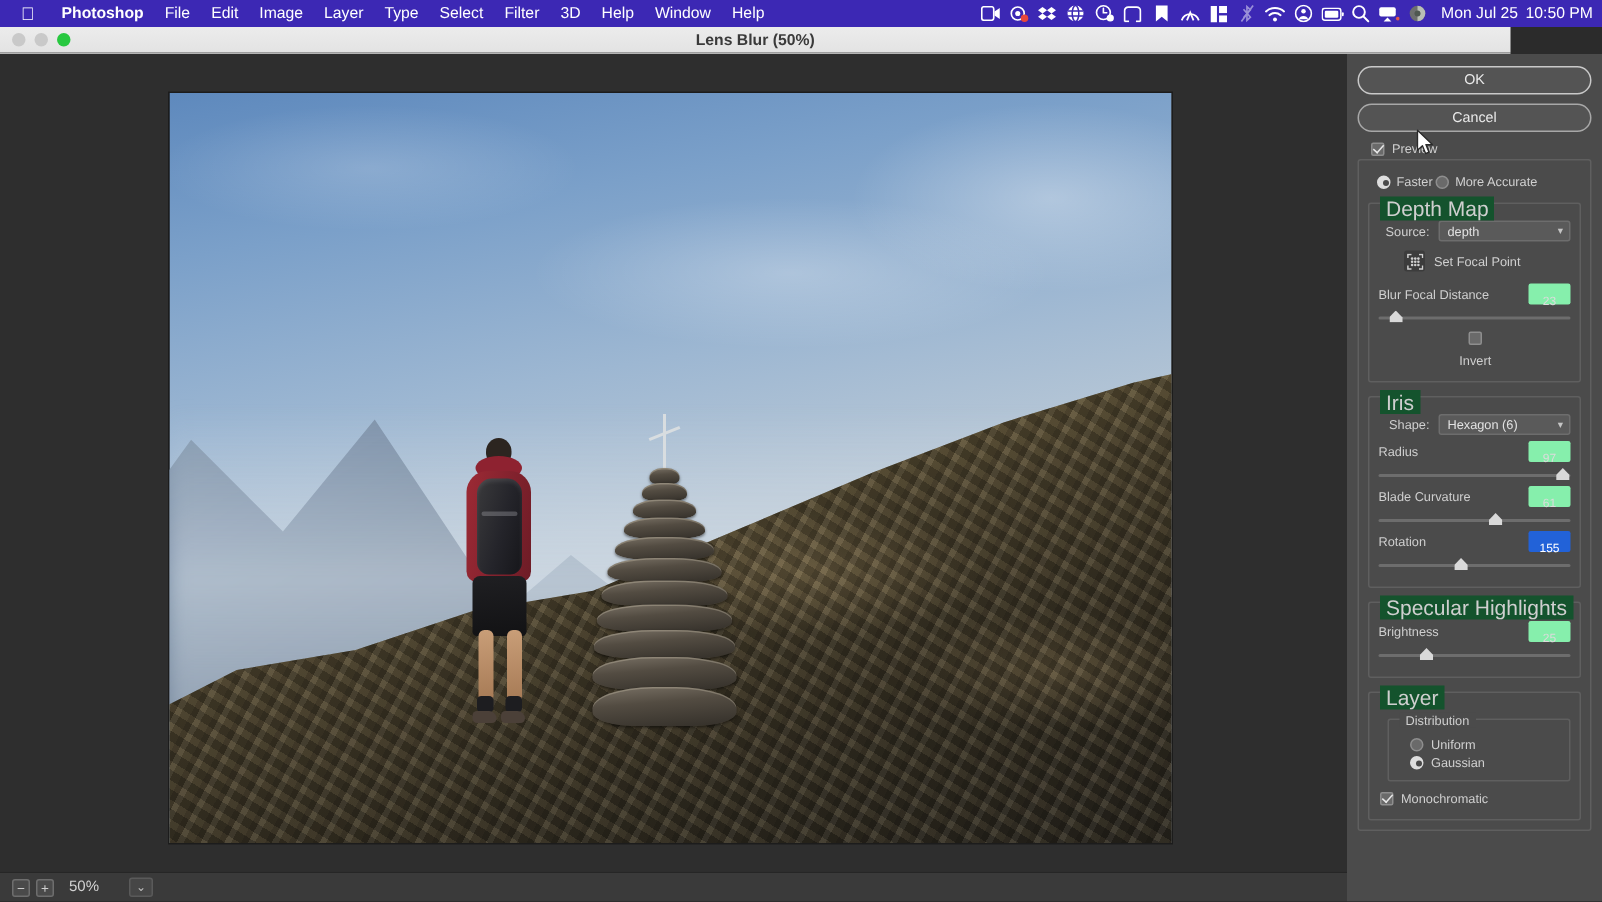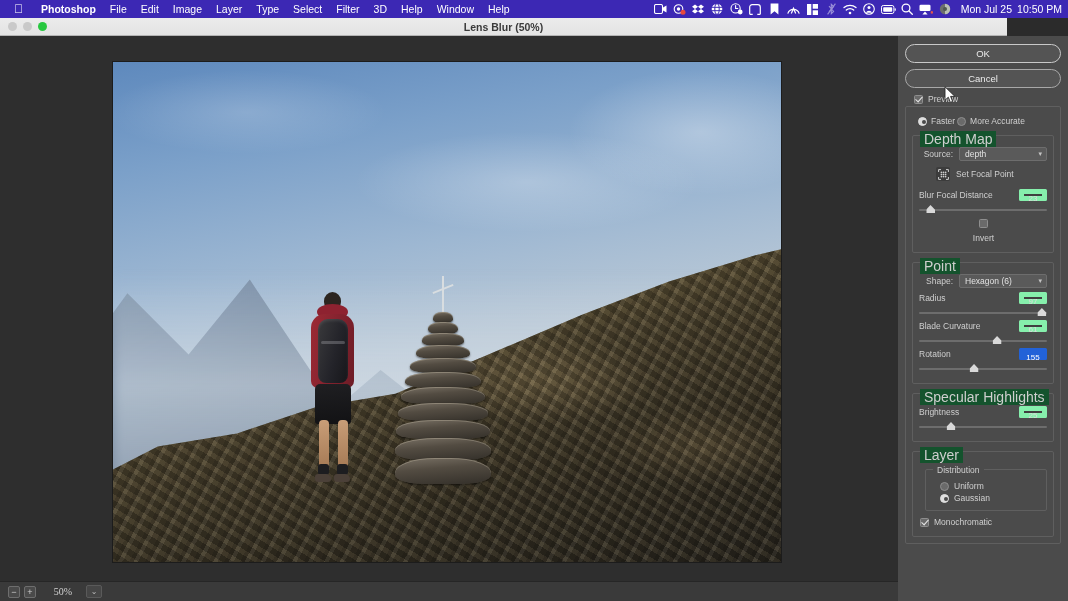--- a/index.html
+++ b/index.html
@@ -195,21 +195,21 @@
   }
   .zbtn {
     width: 12px; height: 12px;
     border: 1px solid #6e6e6e; border-radius: 2px;
     background: #4a4a4a; color: #cfcfcf;
     font-size: 9px; line-height: 10px; text-align: center;
   }
   .zoomfield {
     margin-left: 6px;
     font-size: 10px; color: #d2d2d2;
-    min-width: 34px; text-align: center; font-family: Liberation Serif, serif;
+    min-width: 34px; text-align: left;
   }
   .zoom-caret {
     width: 16px; height: 13px;
     border: 1px solid #5a5a5a; border-radius: 2px;
     background: #464646; color: #bcbcbc;
     font-size: 8px; line-height: 11px; text-align: center;
     margin-left: 2px;
   }
 
   
@@ -288,21 +288,21 @@
     width: 14px; height: 14px; flex: none;
     background: #3c3c3c; border-radius: 2px;
     display: flex; align-items: center; justify-content: center;
   }
 
   .slider-block { margin: 2px 0 3px 0; }
   .slider-top { display: flex; align-items: center; justify-content: space-between; }
   .slider-name { font-size: 8.5px; color: #cfcfcf; }
   .numbox {
     width: 28px; height: 12px;
-    background: #3f3f3f; border: 5px solid #86efac; border-radius: 1.5px;
+    background: #3f3f3f; border: 7px solid #86efac; border-radius: 1.5px;
     font-size: 8px; color: #dcdcdc; text-align: center; line-height: 10px;
   }
   .numbox.sel { background: #2262d8; border-color: #2262d8; color: #ffffff; }
   .track {
     position: relative; height: 8px; margin-top: 5px;
   }
   .track .rail {
     position: absolute; left: 0; right: 0; top: 3px; height: 2px;
     background: #6d6d6d; border-radius: 1px;
   }
@@ -582,21 +582,21 @@
           </div>
         </div>
 
         <div class="chk-row" style="margin-left:1px;flex-direction:column;">
           <div class="chk"></div>
           <span>Invert</span>
         </div>
       </div>
 
       <div class="group">
-        <div class="legend">Point</div>
+        <div class="legend">Iris</div>
 
         <div class="field-row">
           <span class="field-label">Shape:</span>
           <div class="select">
             <span>Hexagon (6)</span>
             <span class="cv">▾</span>
           </div>
         </div>
 
         <div class="slider-block">

